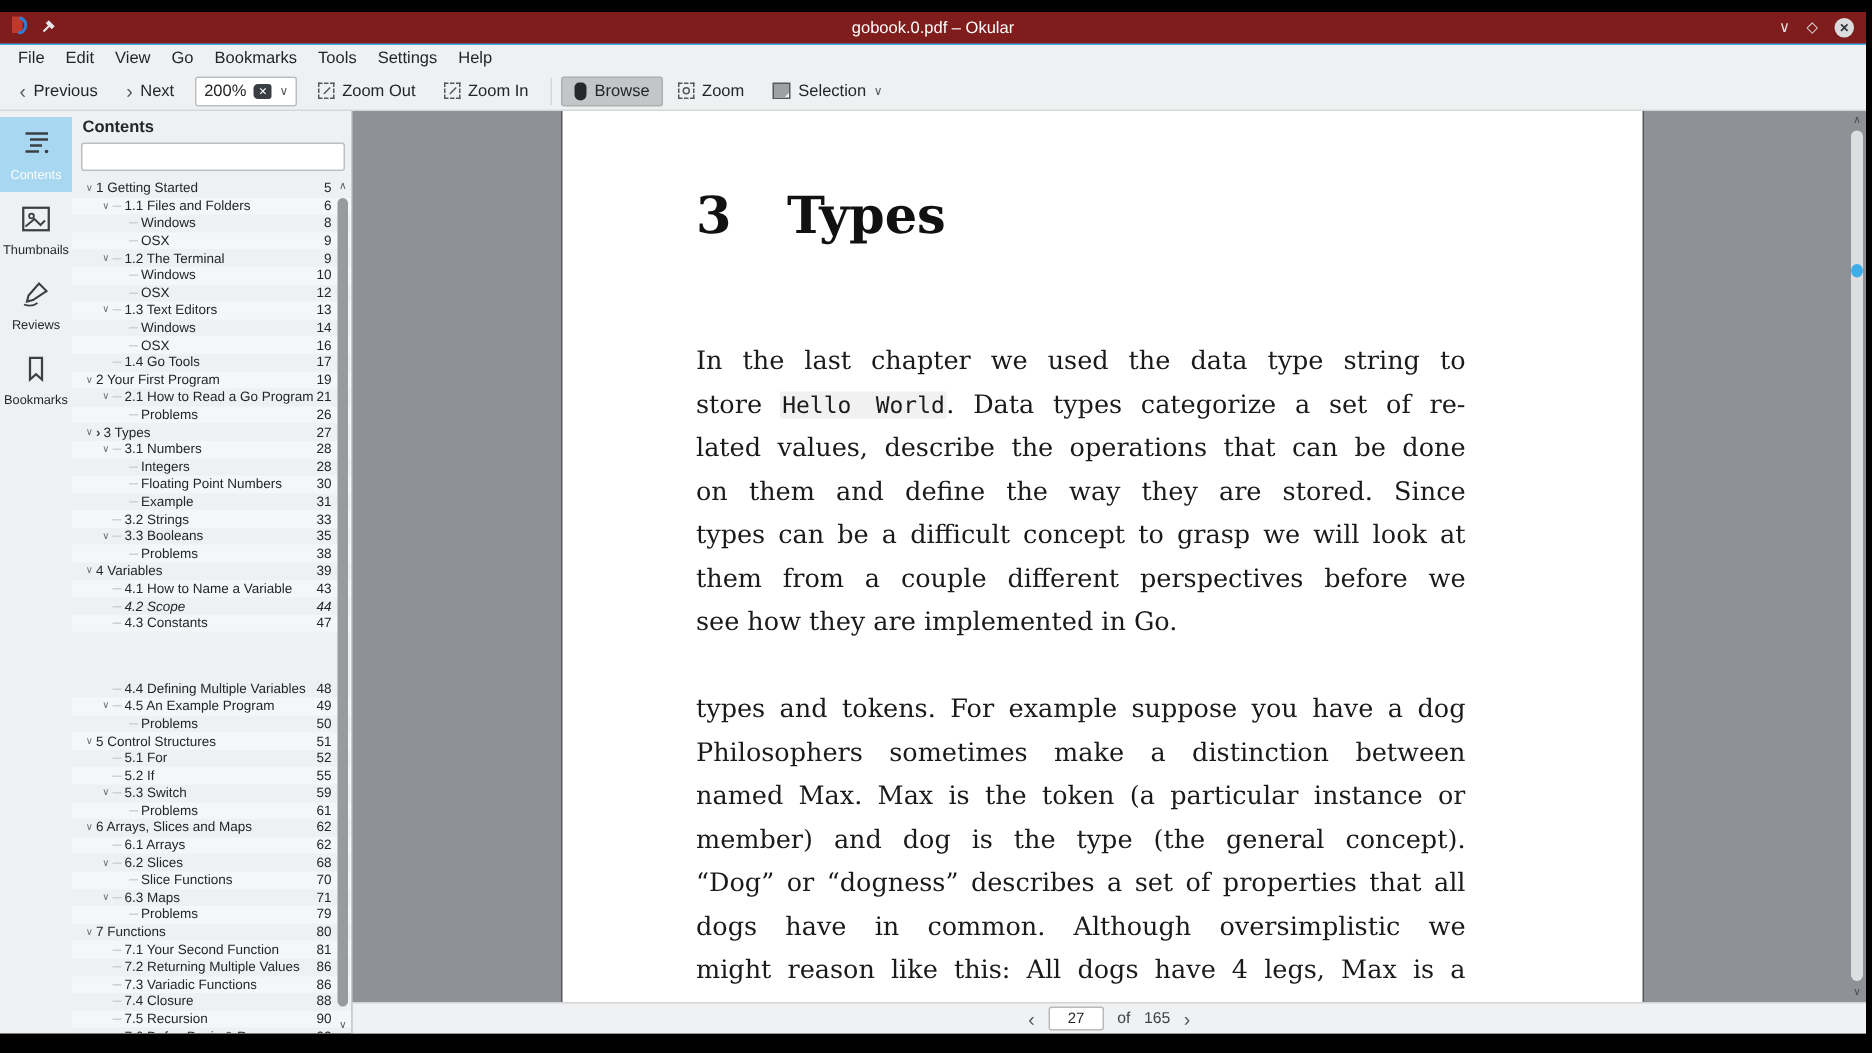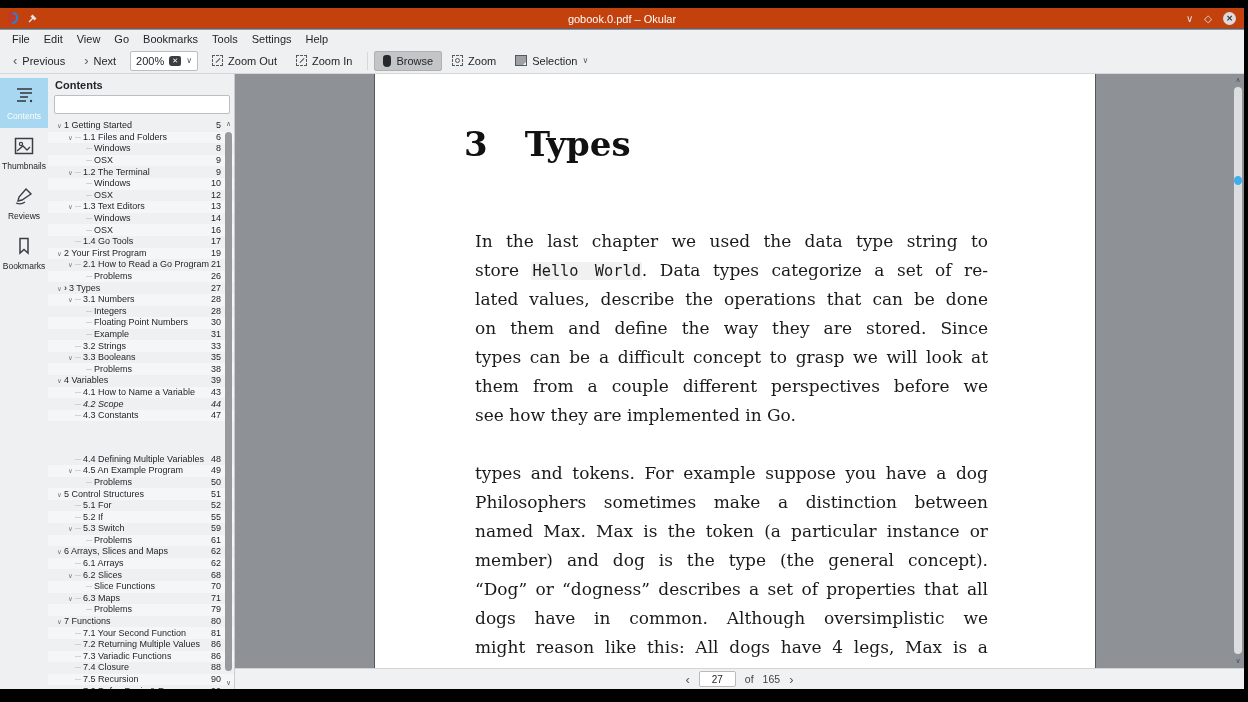--- a/index.html
+++ b/index.html
@@ -1,21 +1,21 @@
 <!DOCTYPE html>
 <html><head>
 <meta charset="utf-8">
 <style>
   * { margin:0; padding:0; box-sizing:border-box; }
   html,body { width:1248px; height:702px; }
   body { background:#000; position:relative; font-family:"Liberation Sans", sans-serif; color:#232629; }
   .app { position:absolute; top:8px; left:0; width:1244px; height:681px; background:#eff0f1; display:flex; flex-direction:column; overflow:hidden; }
 
   
-  .titlebar { height:22px; background:#c2410c; border-bottom:1px solid #3daee9; position:relative; display:flex; align-items:center; flex:0 0 auto; }
+  .titlebar { height:22px; background:#7f1d1d; border-bottom:1px solid #3daee9; position:relative; display:flex; align-items:center; flex:0 0 auto; }
   .titlebar .tleft { display:flex; align-items:center; gap:7px; margin-left:7px; }
   .title-text { position:absolute; left:0; right:0; text-align:center; color:#fcfcfc; font-size:11px; }
   .tcontrols { position:absolute; right:8px; display:flex; align-items:center; gap:11px; }
   .tbtn { color:#dfe0e2; font-size:10px; line-height:10px; cursor:default; }
   .close-btn { width:13px; height:13px; background:#dadcdd; border-radius:50%; color:#31363b; font-size:8px; display:flex; align-items:center; justify-content:center; font-weight:bold; }
 
   
   .menubar { height:18px; display:flex; align-items:center; padding-left:5px; font-size:11px; flex:0 0 auto; }
   .menu-item { padding:2px 7px; }
 
@@ -61,21 +61,21 @@
   .trow .tlabel { overflow:hidden; text-overflow:clip; }
   .trow .tpage { margin-left:auto; padding-right:13px; color:#232629; }
   .tree-scroll { position:absolute; right:1px; top:2px; bottom:2px; width:9px; }
   .tree-scroll .arr { position:absolute; left:0; width:9px; font-size:7px; color:#5c6063; text-align:center; }
   .tree-scroll .thumb { position:absolute; left:1px; width:7px; border-radius:3.5px; background:#989b9e; }
 
   
   .docarea { flex:1; position:relative; background:#8e9196; min-width:0; border-left:1px solid #c9cbcc; }
   .page { position:absolute; left:140px; top:0; width:720px; height:596px; background:#fff; overflow:hidden; box-shadow:-1px 0 0 #55585b, 1px 0 0 #55585b; }
   .heading { position:absolute; left:89px; top:50px; font-family:"DejaVu Serif", serif; font-weight:bold; font-size:34px; color:#111; display:flex; gap:37px; }
-  .para { position:absolute; left:89px; width:513px; font-family:"DejaVu Serif", serif; font-size:17px; color:#1a1a1a;margin-left:11px; }
+  .para { position:absolute; left:89px; width:513px; font-family:"DejaVu Serif", serif; font-size:17px; color:#1a1a1a; }
   .para1 { top:153px; }
   .para2 { top:385px; }
   .pline { height:29px; line-height:29px; text-align:justify; text-align-last:justify; overflow:hidden; }
   .pline.lastline { text-align-last:left; }
   .codespan { font-family:"DejaVu Sans Mono", monospace; background:#f1f1f1; font-size:0.9em; padding:0 1px; }
 
   
   .doc-scroll { position:absolute; right:1px; top:2px; bottom:24px; width:10px; }
   .doc-scroll .arr { position:absolute; left:0; width:10px; font-size:7px; color:#4a4e51; text-align:center; }
   .doc-scroll .track { position:absolute; left:1px; top:11px; bottom:11px; width:8px; background:#dcdedf; border-radius:4px; }

